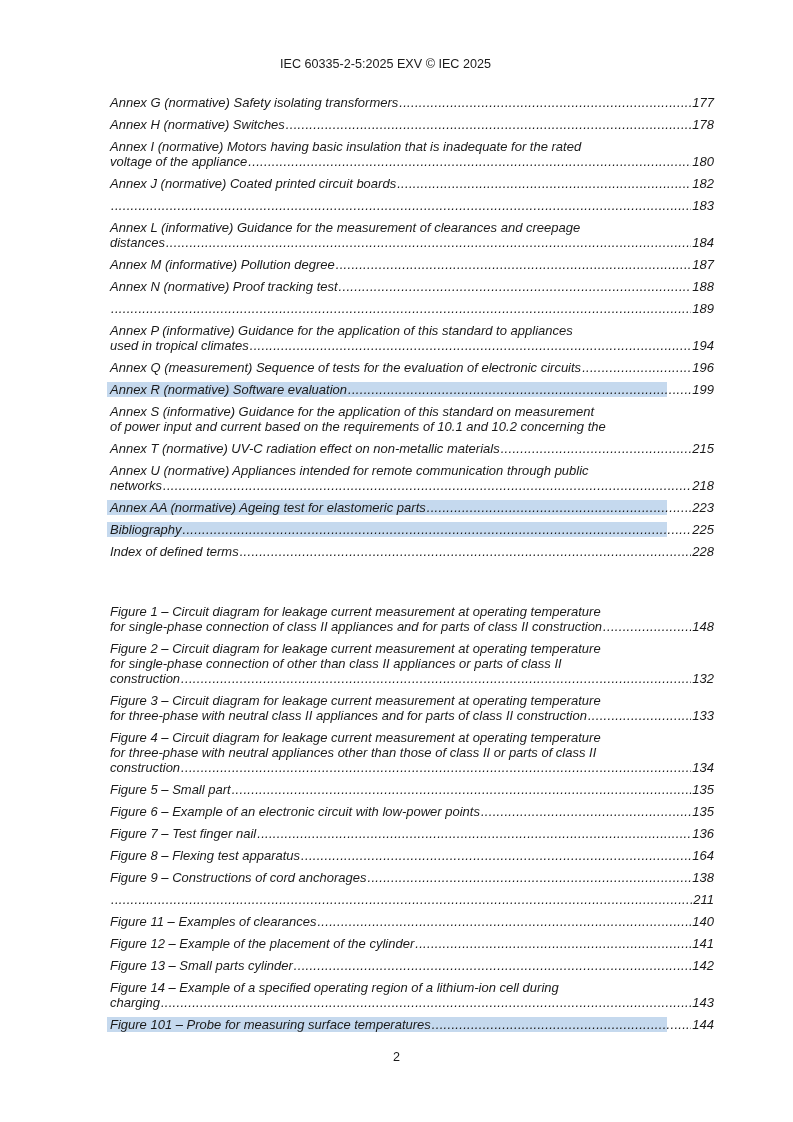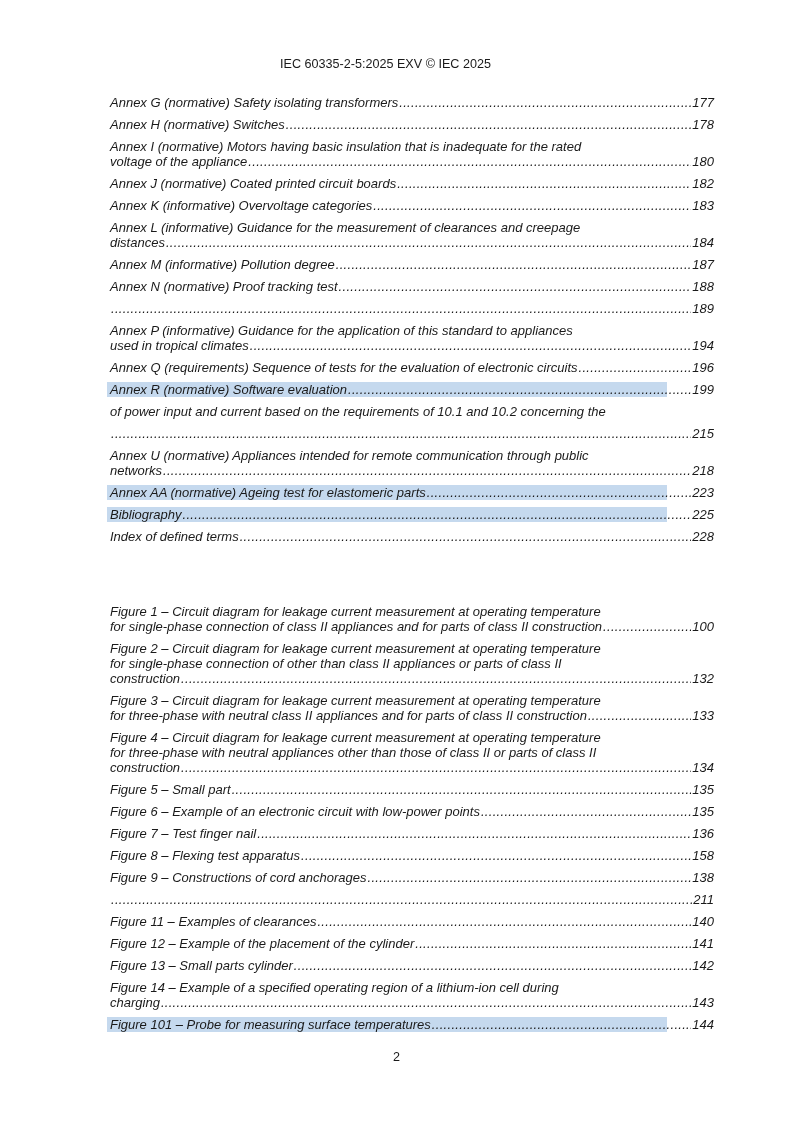--- a/index.html
+++ b/index.html
@@ -48,21 +48,20 @@
     </div>
     <div class="entry">
       <div class="lastline">
         <span class="t">Annex J (normative)  Coated printed circuit boards</span>
         <span class="dots"></span>
         <span class="pg">182</span>
       </div>
     </div>
     <div class="entry">
       <div class="lastline">
-        <span class="t">Annex K (informative)  Overvoltage categories</span>
         <span class="dots"></span>
         <span class="pg">183</span>
       </div>
     </div>
     <div class="entry">
       <span class="text">Annex L (informative)  Guidance for the measurement of clearances and creepage</span>
       <div class="lastline">
         <span class="t">distances</span>
         <span class="dots"></span>
         <span class="pg">184</span>
@@ -91,37 +90,39 @@
     <div class="entry">
       <span class="text">Annex P (informative)  Guidance for the application of this standard to appliances</span>
       <div class="lastline">
         <span class="t">used in tropical climates</span>
         <span class="dots"></span>
         <span class="pg">194</span>
       </div>
     </div>
     <div class="entry">
       <div class="lastline">
-        <span class="t">Annex Q (requirements)  Sequence of tests for the evaluation of electronic circuits</span>
+        <span class="t">Annex Q (measurement)  Sequence of tests for the evaluation of electronic circuits</span>
         <span class="dots"></span>
         <span class="pg">196</span>
       </div>
     </div>
     <div class="entry hl">
       <div class="lastline">
         <span class="t">Annex R (normative)  Software evaluation</span>
         <span class="dots"></span>
         <span class="pg">199</span>
       </div>
     </div>
     <div class="entry">
+      <span class="text">Annex S (informative)  Guidance for the application of this standard on measurement</span>
       <span class="text">of power input and current based on the requirements of 10.1 and 10.2 concerning the</span>
     </div>
     <div class="entry">
       <div class="lastline">
+        <span class="t">Annex T (normative)  UV-C radiation effect on non-metallic materials</span>
         <span class="dots"></span>
         <span class="pg">215</span>
       </div>
     </div>
     <div class="entry">
       <span class="text">Annex U (normative)  Appliances intended for remote communication through public</span>
       <div class="lastline">
         <span class="t">networks</span>
         <span class="dots"></span>
         <span class="pg">218</span>
@@ -148,21 +149,21 @@
         <span class="pg">228</span>
       </div>
     </div>
   </div>
 <div class="toc" id="toc-figures" style="top:604px;">
     <div class="entry">
       <span class="text">Figure 1 – Circuit diagram for leakage current measurement at operating temperature</span>
       <div class="lastline">
         <span class="t">for single-phase connection of class II appliances and for parts of class II construction</span>
         <span class="dots"></span>
-        <span class="pg">100</span>
+        <span class="pg">148</span>
       </div>
     </div>
     <div class="entry">
       <span class="text">Figure 2 – Circuit diagram for leakage current measurement at operating temperature</span>
       <span class="text">for single-phase connection of other than class II appliances  or parts of class II</span>
       <div class="lastline">
         <span class="t">construction</span>
         <span class="dots"></span>
         <span class="pg">132</span>
       </div>
@@ -202,21 +203,21 @@
       <div class="lastline">
         <span class="t">Figure 7 – Test finger nail</span>
         <span class="dots"></span>
         <span class="pg">136</span>
       </div>
     </div>
     <div class="entry">
       <div class="lastline">
         <span class="t">Figure 8 – Flexing test apparatus</span>
         <span class="dots"></span>
-        <span class="pg">158</span>
+        <span class="pg">164</span>
       </div>
     </div>
     <div class="entry">
       <div class="lastline">
         <span class="t">Figure 9 – Constructions of cord anchorages</span>
         <span class="dots"></span>
         <span class="pg">138</span>
       </div>
     </div>
     <div class="entry">

